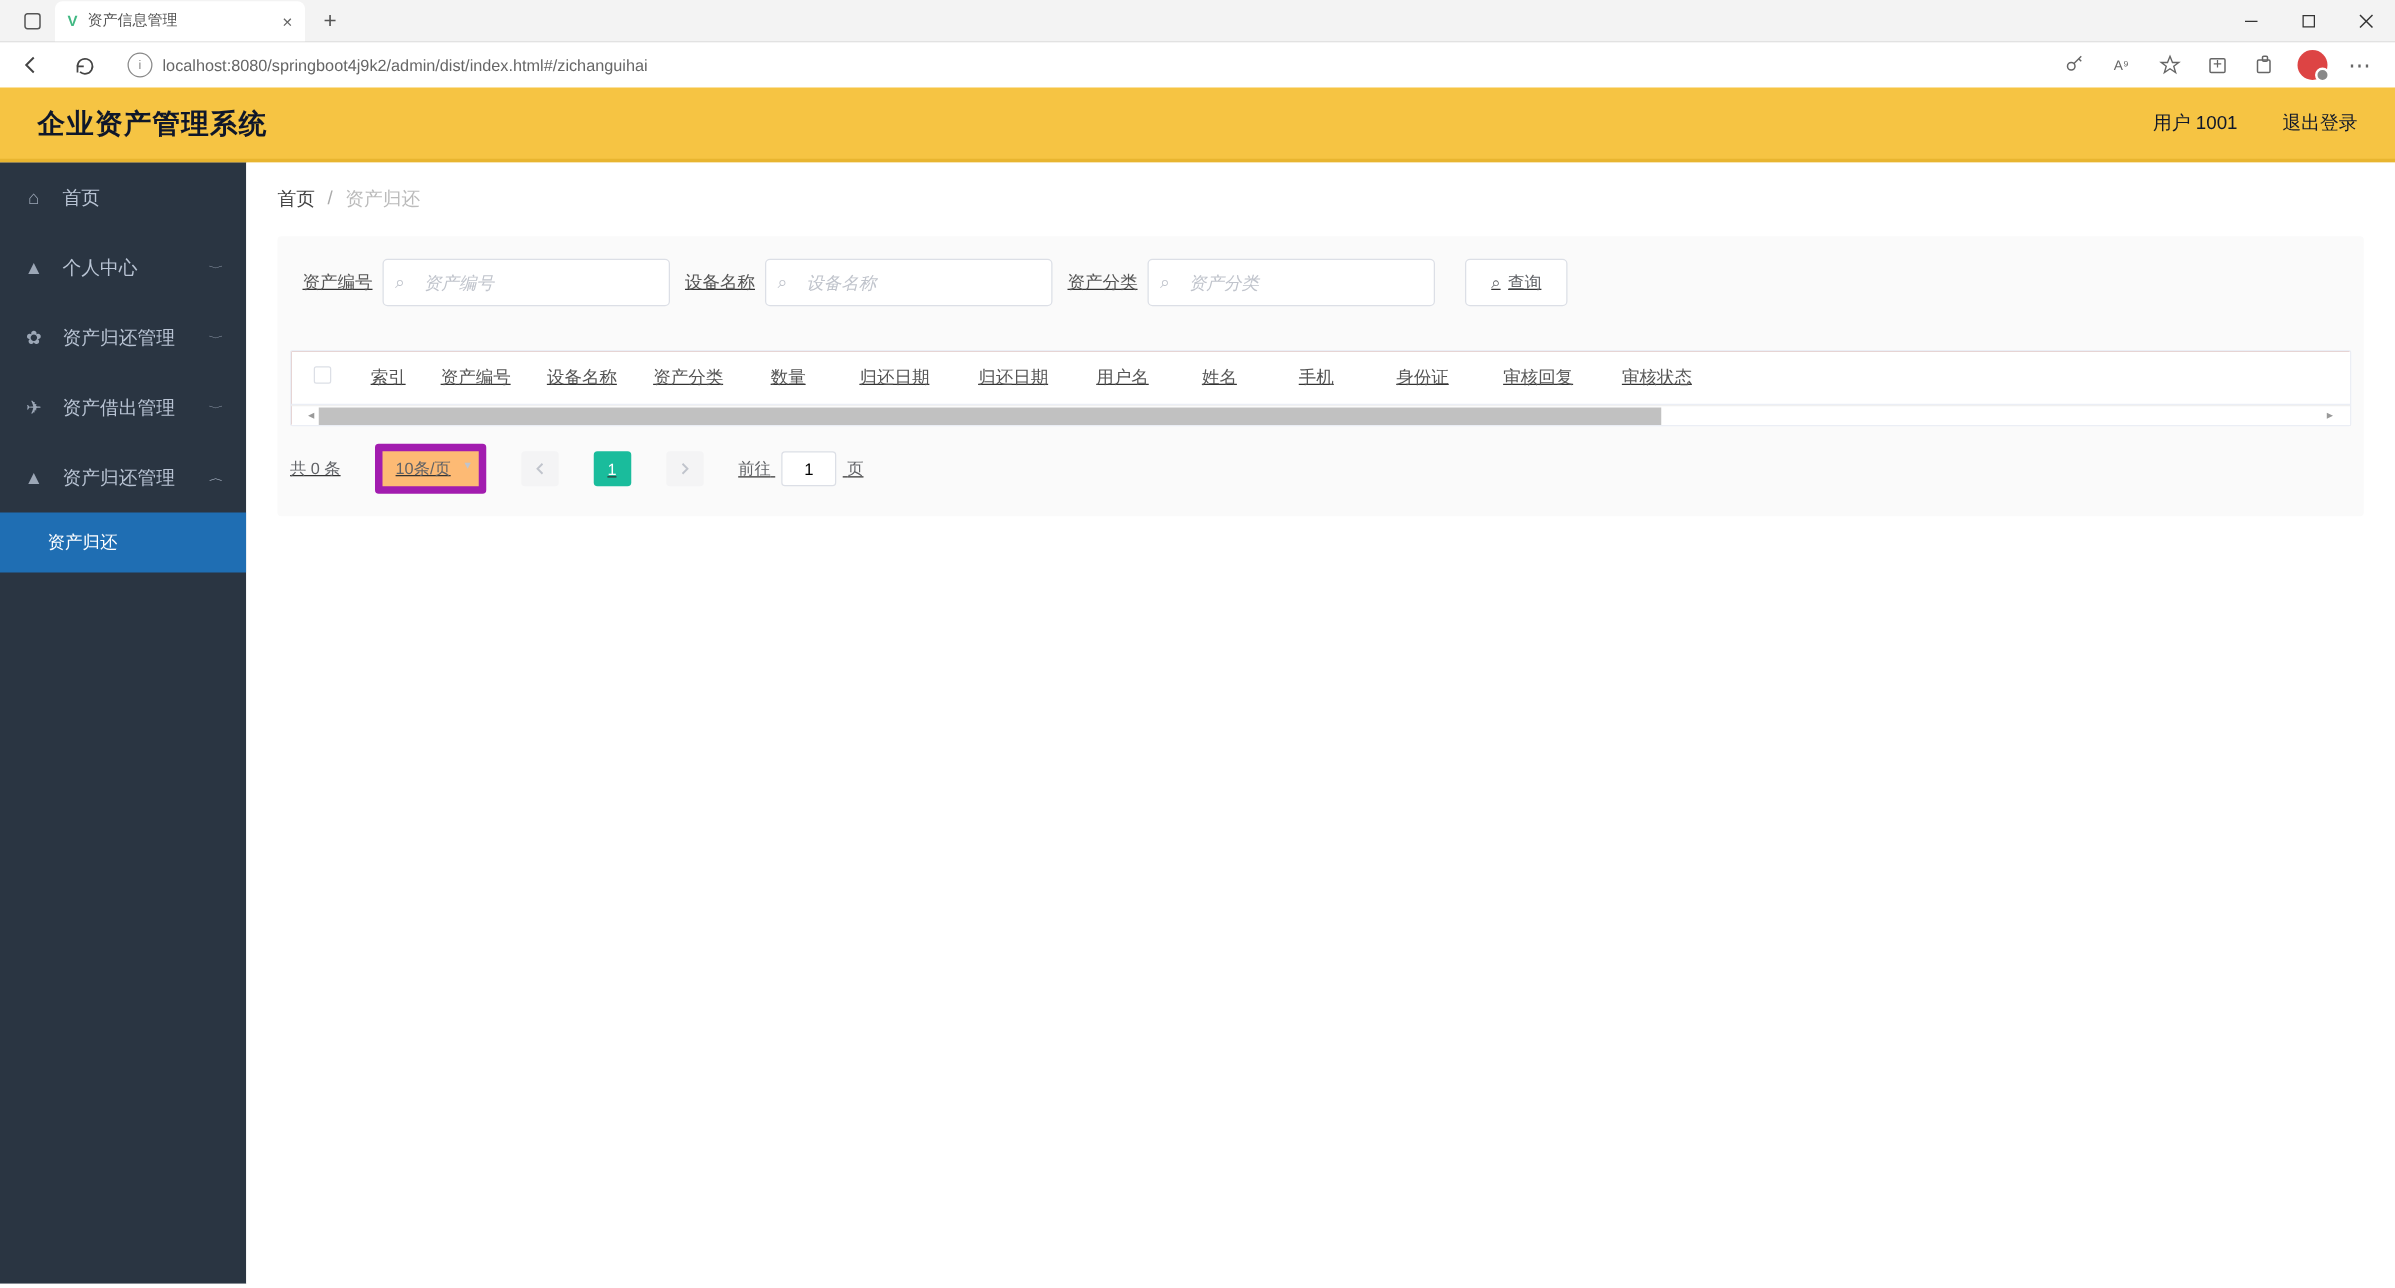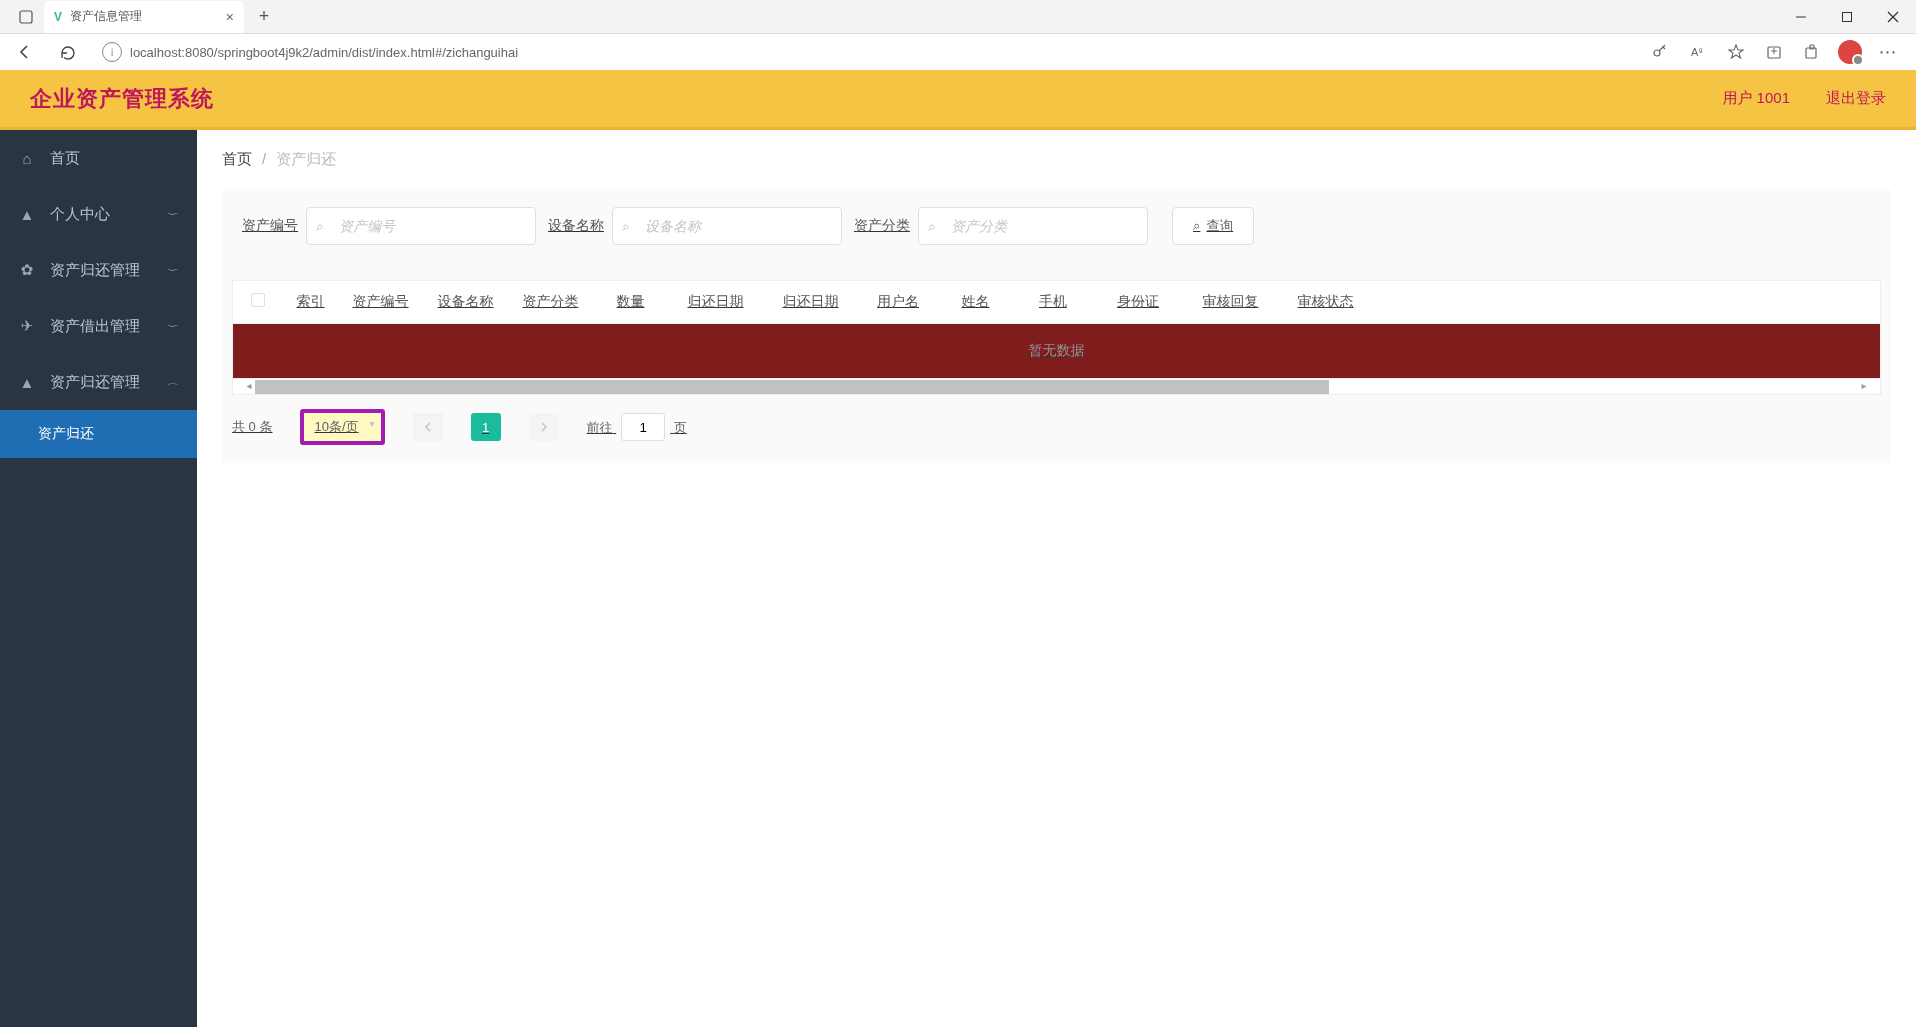--- a/index.html
+++ b/index.html
@@ -20,21 +20,21 @@
 .nav-btn { width: 30px; height: 30px; display: flex; align-items: center; justify-content: center; font-size: 18px; color: #555; }
 .url-bar { flex: 1; display: flex; align-items: center; gap: 8px; font-size: 13px; color: #666; padding: 0 8px; height: 28px; border-radius: 14px; }
 .url-info-icon { width: 20px; height: 20px; border: 1px solid #888; border-radius: 50%; display: flex; align-items: center; justify-content: center; font-size: 10px; color: #888; }
 .toolbar-icons { display: flex; gap: 14px; align-items: center; color: #666; padding-right: 6px; }
 .toolbar-icons > div { width: 24px; height: 24px; display: flex; align-items: center; justify-content: center; }
 .avatar { width: 24px; height: 24px; border-radius: 50%; background: #d44; position: relative; }
 .avatar::after { content: ""; position: absolute; right: -2px; bottom: -2px; width: 8px; height: 8px; background: #888; border-radius: 50%; border: 2px solid #fff; }
 .more-dots { font-size: 18px; letter-spacing: 1px; }
 
 
-.app-header { height: 60px; background: #f6c443; border-bottom: 3px solid #e8b530; display: flex; align-items: center; padding: 0 30px; color: #be185d; }
+.app-header { height: 60px; background: #f6c443; border-bottom: 3px solid #e8b530; display: flex; align-items: center; padding: 0 30px; color: #0f172a; }
 .app-title { font-size: 22px; font-weight: bold; letter-spacing: 1px; }
 .header-right { margin-left: auto; display: flex; gap: 36px; font-size: 15px; }
 
 
 .layout { display: flex; height: calc(100vh - 34px - 36px - 63px); }
 .sidebar { width: 197px; background: #2a3542; color: #b0bac9; display: flex; flex-direction: column; }
 .side-item { display: flex; align-items: center; padding: 0 18px; height: 56px; gap: 14px; cursor: pointer; color: #b9c4d4; }
 .side-item .chev { margin-left: auto; font-size: 12px; transform: scaleY(0.6); }
 .side-label { font-size: 15px; }
 .side-icon { width: 18px; text-align: center; font-size: 15px; opacity: 0.8; }
@@ -62,21 +62,21 @@
 .th.check { width: 50px; }
 .th.check .cbox { width: 14px; height: 14px; border: 1px solid #dcdfe6; border-radius: 2px; margin: 0 auto; }
 .empty-row { text-align: center; color: #909399; padding: 18px; font-size: 14px; }
 .hscroll { height: 16px; background: #fff; position: relative; border-top: 1px solid #f0f0f0; }
 .hscroll-track { position: absolute; left: 10px; right: 10px; top: 1px; height: 14px; display: flex; align-items: center; }
 .hscroll-arrow { width: 12px; height: 14px; color: #999; font-size: 10px; text-align: center; }
 .hscroll-thumb { background: #c1c1c1; height: 14px; flex: 0.67; }
 .hscroll-rest { flex: 0.33; }
 
 .pager { display: flex; align-items: center; gap: 28px; padding: 14px 10px 0; font-size: 13px; color: #606266; }
-.page-size { border: 4px solid #a21caf; border-radius: 3px; padding: 5px 22px 5px 10px; position: relative; background: #fef9c3; }
+.page-size { border: 6px solid #a21caf; border-radius: 3px; padding: 5px 22px 5px 10px; position: relative; background: #fdba74; }
 .page-size::after { content: "▾"; position: absolute; right: 6px; top: 5px; color: #c0c4cc; font-size: 10px; }
 .pg-btn { width: 30px; height: 28px; display: flex; align-items: center; justify-content: center; background: #f4f4f5; border-radius: 3px; color: #c0c4cc; }
 .pg-btn.active { background: #1abc9c; color: #fff; font-weight: 500; }
 .jump input { width: 44px; height: 28px; border: 1px solid #dcdfe6; border-radius: 3px; text-align: center; margin: 0 5px; }
 
 svg { display: block; }
 </style>
 </head>
 <body>
 
@@ -255,21 +255,20 @@
           <div class="th" style="width:75px">数量</div>
           <div class="th" style="width:95px">归还日期</div>
           <div class="th" style="width:95px">归还日期</div>
           <div class="th" style="width:80px">用户名</div>
           <div class="th" style="width:75px">姓名</div>
           <div class="th" style="width:80px">手机</div>
           <div class="th" style="width:90px">身份证</div>
           <div class="th" style="width:95px">审核回复</div>
           <div class="th" style="width:95px">审核状态</div>
         </div>
-        <div class="empty-row">暂无数据</div>
         <div class="hscroll">
           <div class="hscroll-track">
             <div class="hscroll-arrow">◂</div>
             <div class="hscroll-thumb"></div>
             <div class="hscroll-rest"></div>
             <div class="hscroll-arrow">▸</div>
           </div>
         </div>
       </div>
 

